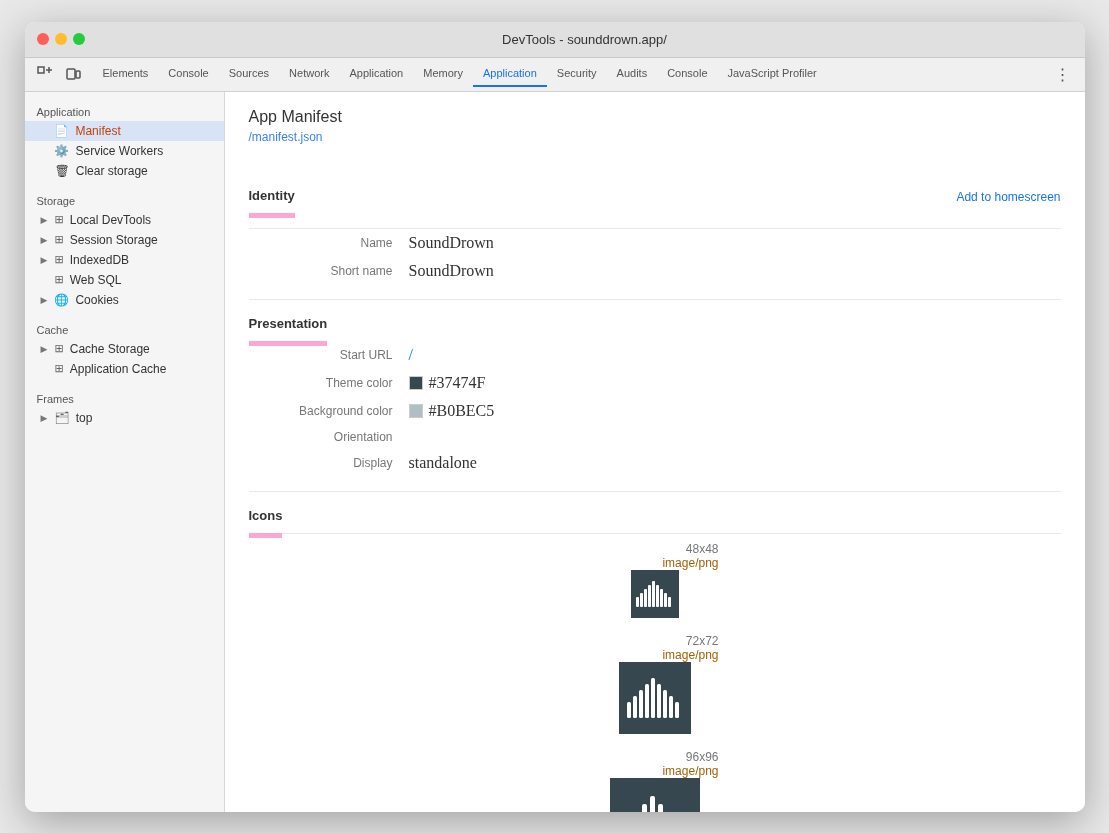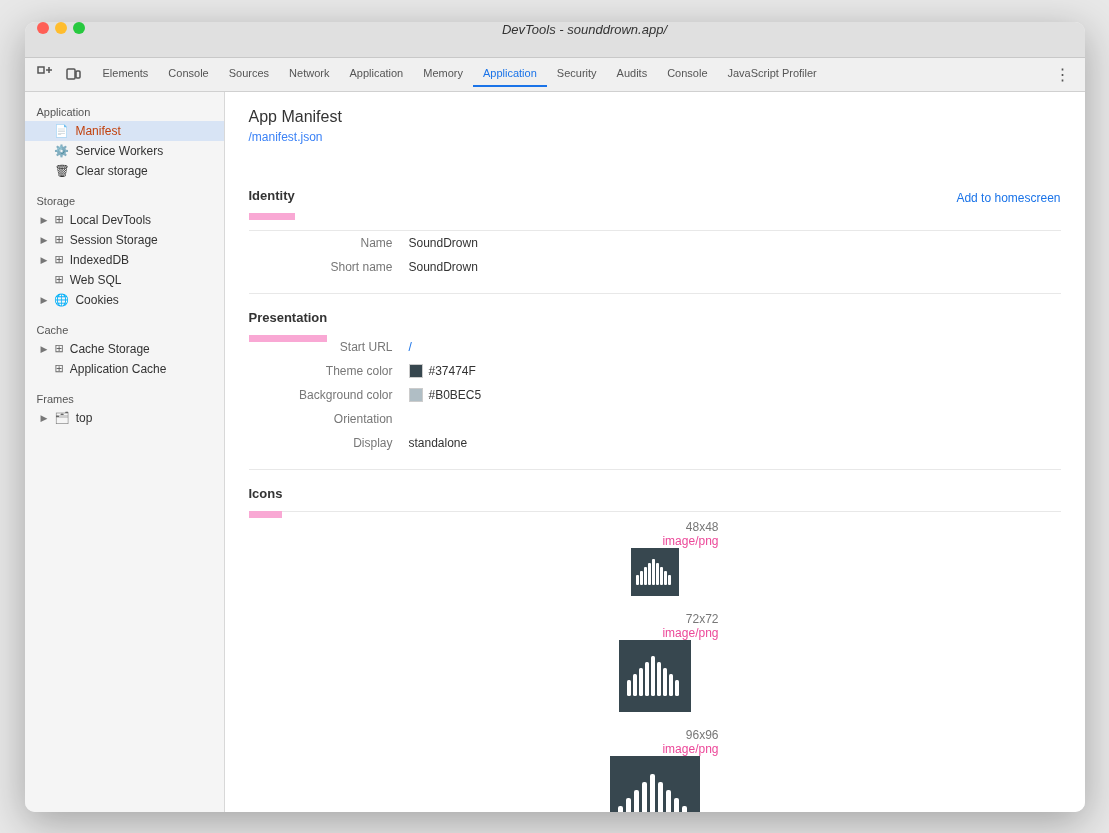--- a/index.html
+++ b/index.html
@@ -19,25 +19,24 @@
       border-radius: 10px;
       box-shadow: 0 10px 40px rgba(0,0,0,0.3);
       overflow: hidden;
       display: flex;
       flex-direction: column;
     }
     .titlebar {
       background: #e0e0e0;
       height: 36px;
       display: flex;
-      align-items: flex-start;
+      align-items: center;
       padding: 0 12px;
       border-bottom: 1px solid #c8c8c8;
       flex-shrink: 0;
-      font-style: italic;
     }
     .traffic-lights {
       display: flex;
       gap: 6px;
       margin-right: 12px;
     }
     .tl {
       width: 12px;
       height: 12px;
       border-radius: 50%;
@@ -150,21 +149,21 @@
       font-size: 12px;
       text-decoration: none;
       display: block;
       margin-bottom: 16px;
     }
     .section-header {
       font-size: 13px;
       font-weight: 600;
       color: #333;
       padding: 12px 0 10px;
-      border-bottom: 7px solid #f9a8d4;
+      border-bottom: 5px solid #f9a8d4;
       margin-bottom: 0;
     }
     .section-block {
       border-bottom: 1px solid #e8e8e8;
       padding: 10px 0 14px;
     }
     .section-block-header {
       display: flex;
       justify-content: space-between;
       align-items: center;
@@ -183,25 +182,26 @@
     }
     .field-label {
       width: 160px;
       text-align: right;
       color: #777;
       font-size: 12px;
       padding-right: 16px;
       flex-shrink: 0;
     }
     .field-value {
-      font-size: 12px;
+      font-size: 16px;
       color: #333;
       display: flex;
       align-items: center;
       gap: 6px;
+      font-family: Liberation Serif, serif;
     }
     .field-value a {
       color: #1a73e8;
       text-decoration: none;
     }
     .color-swatch {
       width: 14px;
       height: 14px;
       border: 1px solid #ccc;
       display: inline-block;
@@ -222,21 +222,21 @@
       text-align: right;
       padding-right: 16px;
       flex-shrink: 0;
     }
     .icon-size-label {
       font-size: 12px;
       color: #777;
     }
     .icon-type-label {
       font-size: 12px;
-      color: #ec4899;
+      color: #a16207;
     }
     .icon-preview {
       background: #37474f;
       display: flex;
       align-items: center;
       justify-content: center;
       overflow: hidden;
     }
     .app-title-row {
       display: flex;

